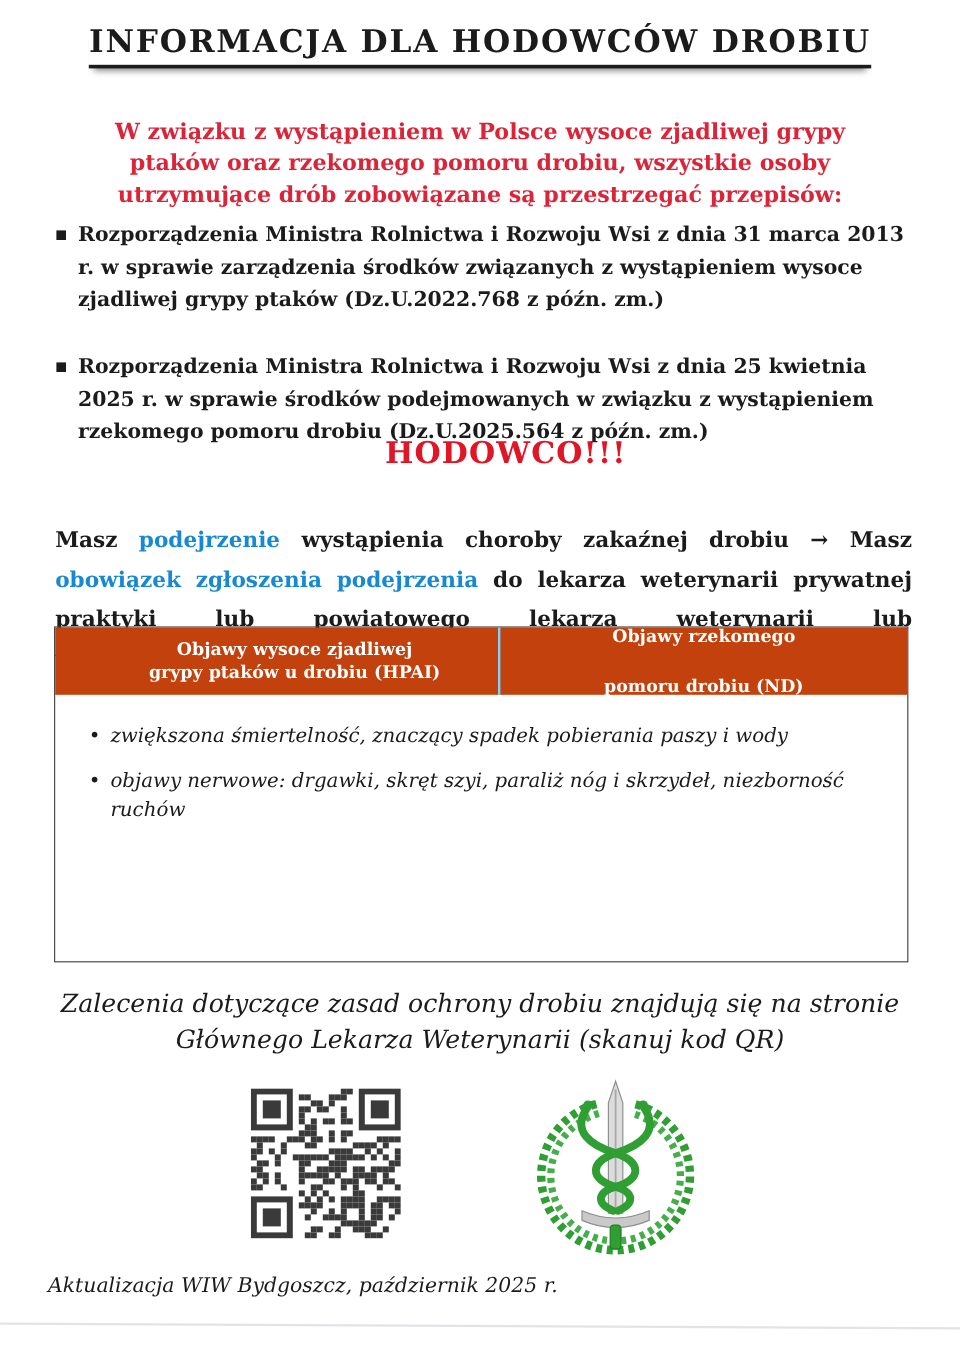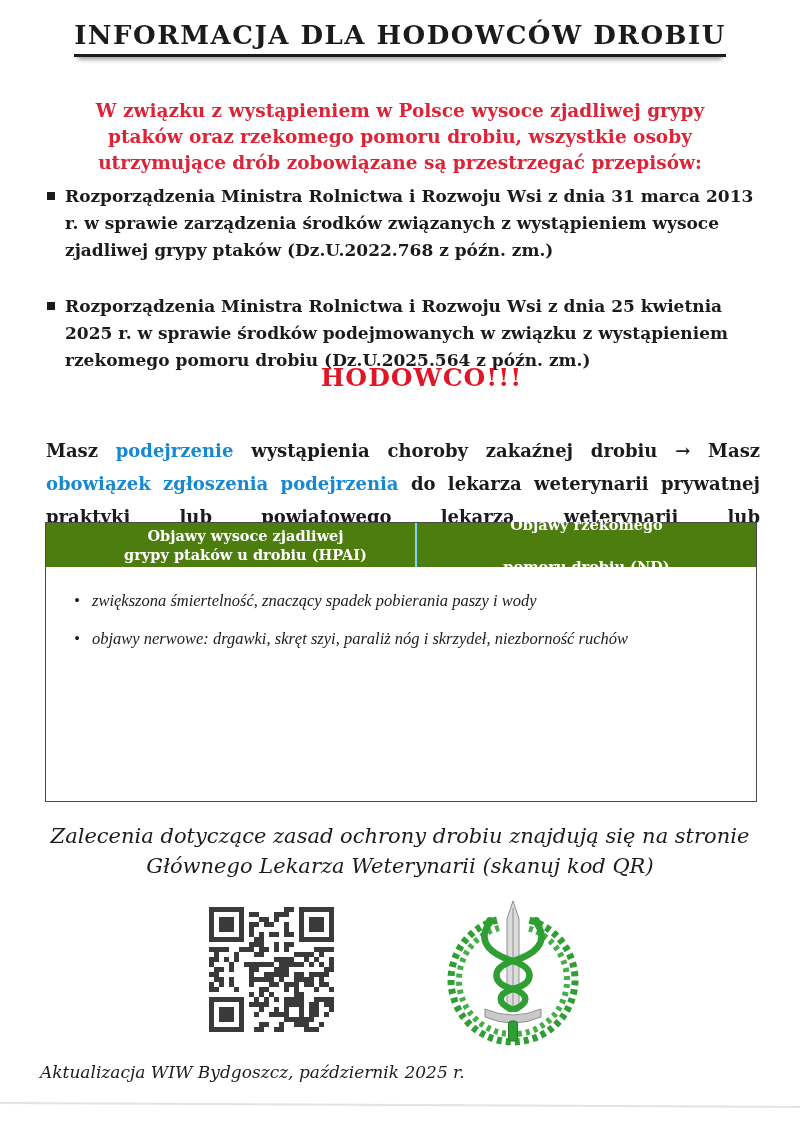--- a/index.html
+++ b/index.html
@@ -42,32 +42,32 @@
     position:absolute; top:416px; left:46px; width:714px;
     font-weight:bold; font-size:18px; line-height:33px; text-align:justify;
   }
   .blue { color:#1789d2; }
 
   
   .sym-table {
     position:absolute; top:522px; left:45px; width:712px; height:280px;
     border:1px solid #4a4a4a; display:flex; flex-direction:column; box-sizing:border-box;
   }
-  .sym-head { display:flex; background:#4d7c0f; color:#ffffff; height:44px; flex:none;padding-left:30px; }
+  .sym-head { display:flex; background:#c2410c; color:#ffffff; height:56px; flex:none;padding-left:30px; }
   .sym-head .hcell {
     flex:1; display:flex; flex-direction:column; justify-content:center;
     text-align:center; font-weight:bold; font-size:14.5px; line-height:19px;
   }
   .sym-head .hcell + .hcell { border-left:2px solid #7dd3fc;gap:23px; }
   .sym-body { display:flex; flex:1; }
   .sym-body .bcell { flex:1; padding:22px 14px 0 14px; box-sizing:border-box; }
   .sym-body .bcell + .bcell { border-left:1px solid #777777; }
   .sym-list { margin:0; padding:0 0 0 32px; list-style:none; }
   .sym-list li {
-    position:relative; font-style:italic; font-size:16.5px; line-height:24px; margin-bottom:14px;font-family:Liberation Serif, serif;
+    position:relative; font-style:italic; font-size:16.5px; line-height:24px; margin-bottom:14px;
   }
   .sym-list li::before { content:'\2022'; position:absolute; left:-18px; }
 
   
   .qr-note {
     position:absolute; top:821px; left:30px; width:740px; text-align:center;
     font-style:italic; font-size:21px; line-height:30px;
   }
 
   

